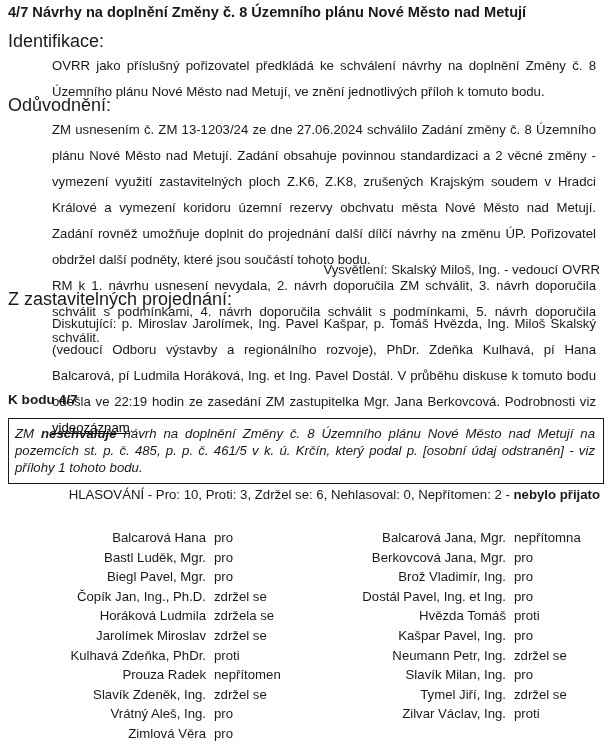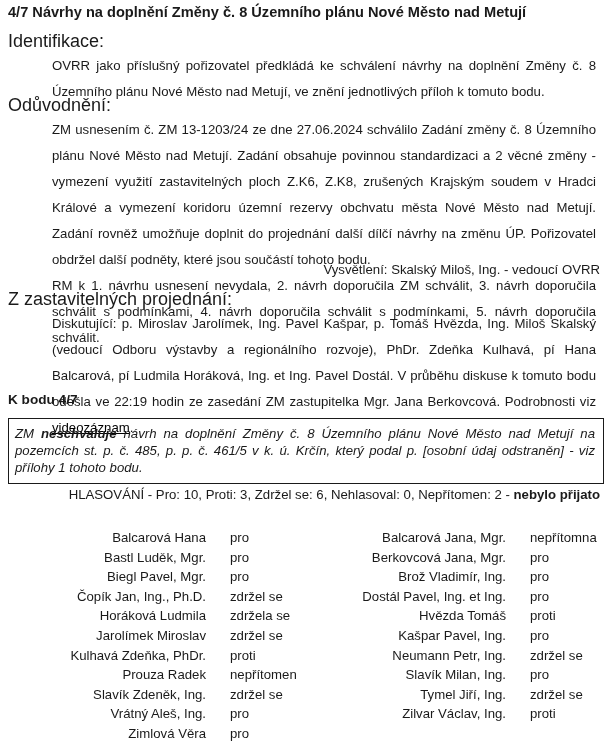--- a/index.html
+++ b/index.html
@@ -19,21 +19,21 @@
   .kbody { position: absolute; left: 8px; top: 392px; font-weight: bold; font-size: 13.6px; }
   .box {
     position: absolute; left: 8px; top: 418px; width: 582px; padding: 6px 8px 6px 6px;
     border: 1.5px solid #1a1a1a; text-align: justify; line-height: 17.2px; font-size: 13.2px;
     box-sizing: border-box; width: 596px; font-style: italic;
   }
   .vote { position: absolute; right: 10px; top: 487px; font-size: 13.2px; }
   .vote b { font-weight: bold; }
   .col { position: absolute; top: 528px; }
   .row { display: flex; height: 19.6px; line-height: 19.6px; font-size: 13.2px; }
-  .row .name { text-align: right; padding-right: 24px; }
+  .row .name { text-align: right; padding-right: 8px; }
   .col-left .name { width: 146px; }
   .col-right .name { width: 184px; }
   .col-left { left: 60px; }
   .col-right { left: 322px; }
 </style>
 </head>
 <body>
 
 <div class="title">4/7 Návrhy na doplnění Změny č. 8 Územního plánu Nové Město nad Metují</div>
 

